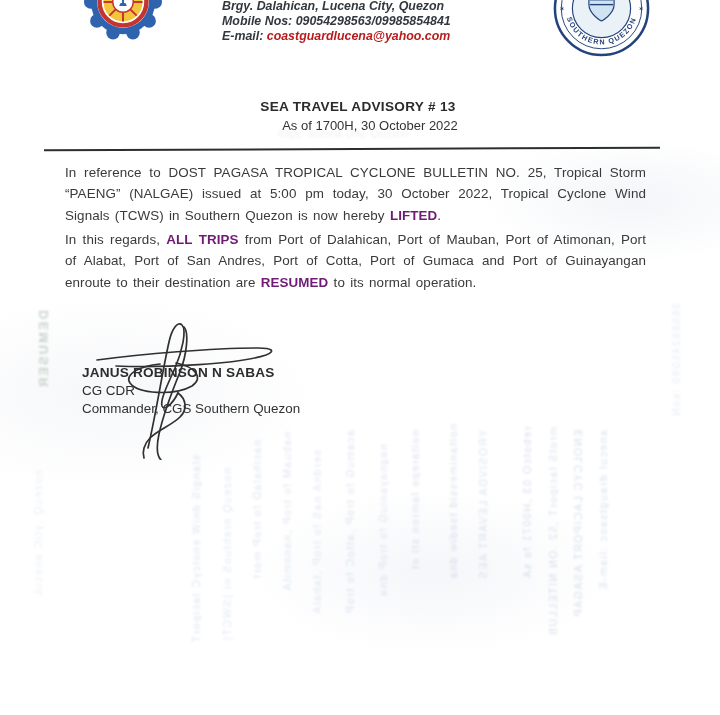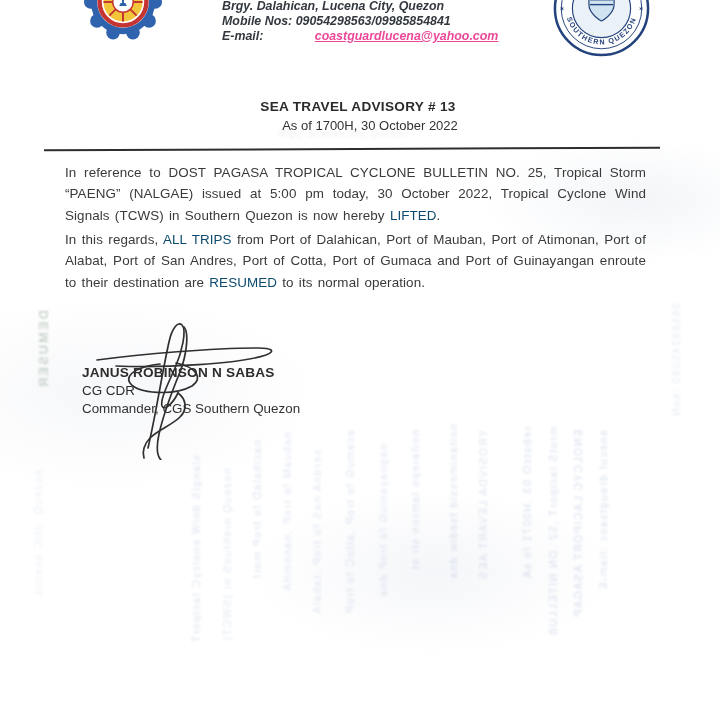--- a/index.html
+++ b/index.html
@@ -14,37 +14,37 @@
       radial-gradient(ellipse 220px 90px at 88% 28%, #f3f5f8 0%, transparent 70%),
       radial-gradient(ellipse 300px 140px at 15% 55%, #f6f7f9 0%, transparent 70%),
       radial-gradient(ellipse 260px 120px at 60% 80%, #f5f6f9 0%, transparent 70%);
   }
   
   .hdr-text{
     position:absolute;top:-1px;left:222px;width:266px;text-align:left;
     font-style:italic;font-size:12.4px;line-height:14.8px;color:#33383f;font-weight:bold;
   }
   .hdr-text .ln{white-space:nowrap;}
-  .email-link{color:#ec4899;text-decoration:underline;cursor:pointer;margin-left:48px;}
+  .email-link{color:#b91c1c;cursor:pointer;}
   .logo-left{position:absolute;left:84px;top:-37px;width:78px;height:78px;}
   .seal-right{position:absolute;left:553px;top:-40px;width:97px;height:97px;}
   
   .t1{position:absolute;top:99px;left:0;width:716px;text-align:center;
       font-weight:bold;font-size:13.6px;letter-spacing:.3px;color:#2b2b2b;}
   .t2{position:absolute;top:118px;left:12px;width:716px;text-align:center;
       font-size:13px;color:#333;}
   .rule{position:absolute;top:148px;left:44px;width:616px;height:2px;
         background:#2e2e2e;transform:rotate(-.25deg);}
   
   .para{position:absolute;left:65px;width:581px;text-align:justify;
         font-size:13.4px;line-height:21.3px;color:#3a3a3a;
         letter-spacing:.1px;word-spacing:1.4px;}
   .p1{top:162px;} .p2{top:229px;}
   .p3{top:297px;text-align:left;white-space:nowrap;}
-  .b{font-weight:normal;color:#0c4a6e;}
+  .b{font-weight:bold;color:#701a75;}
   
   .sig-line{position:absolute;left:82px;white-space:nowrap;color:#2d2d2d;}
   .sig-name{top:365px;font-weight:bold;font-size:13.6px;letter-spacing:.2px;}
   .sig-rank{top:383px;font-weight:normal;font-size:13.4px;}
   .sig-pos{top:401px;font-size:13.4px;color:#333;}
   .sig-svg{position:absolute;left:62px;top:310px;width:240px;height:150px;
            z-index:5;pointer-events:none;}
   
   .ghost-v{position:absolute;writing-mode:vertical-rl;transform:scale(-1,1);
            color:#8da3c8;font-size:10.5px;letter-spacing:1.6px;

